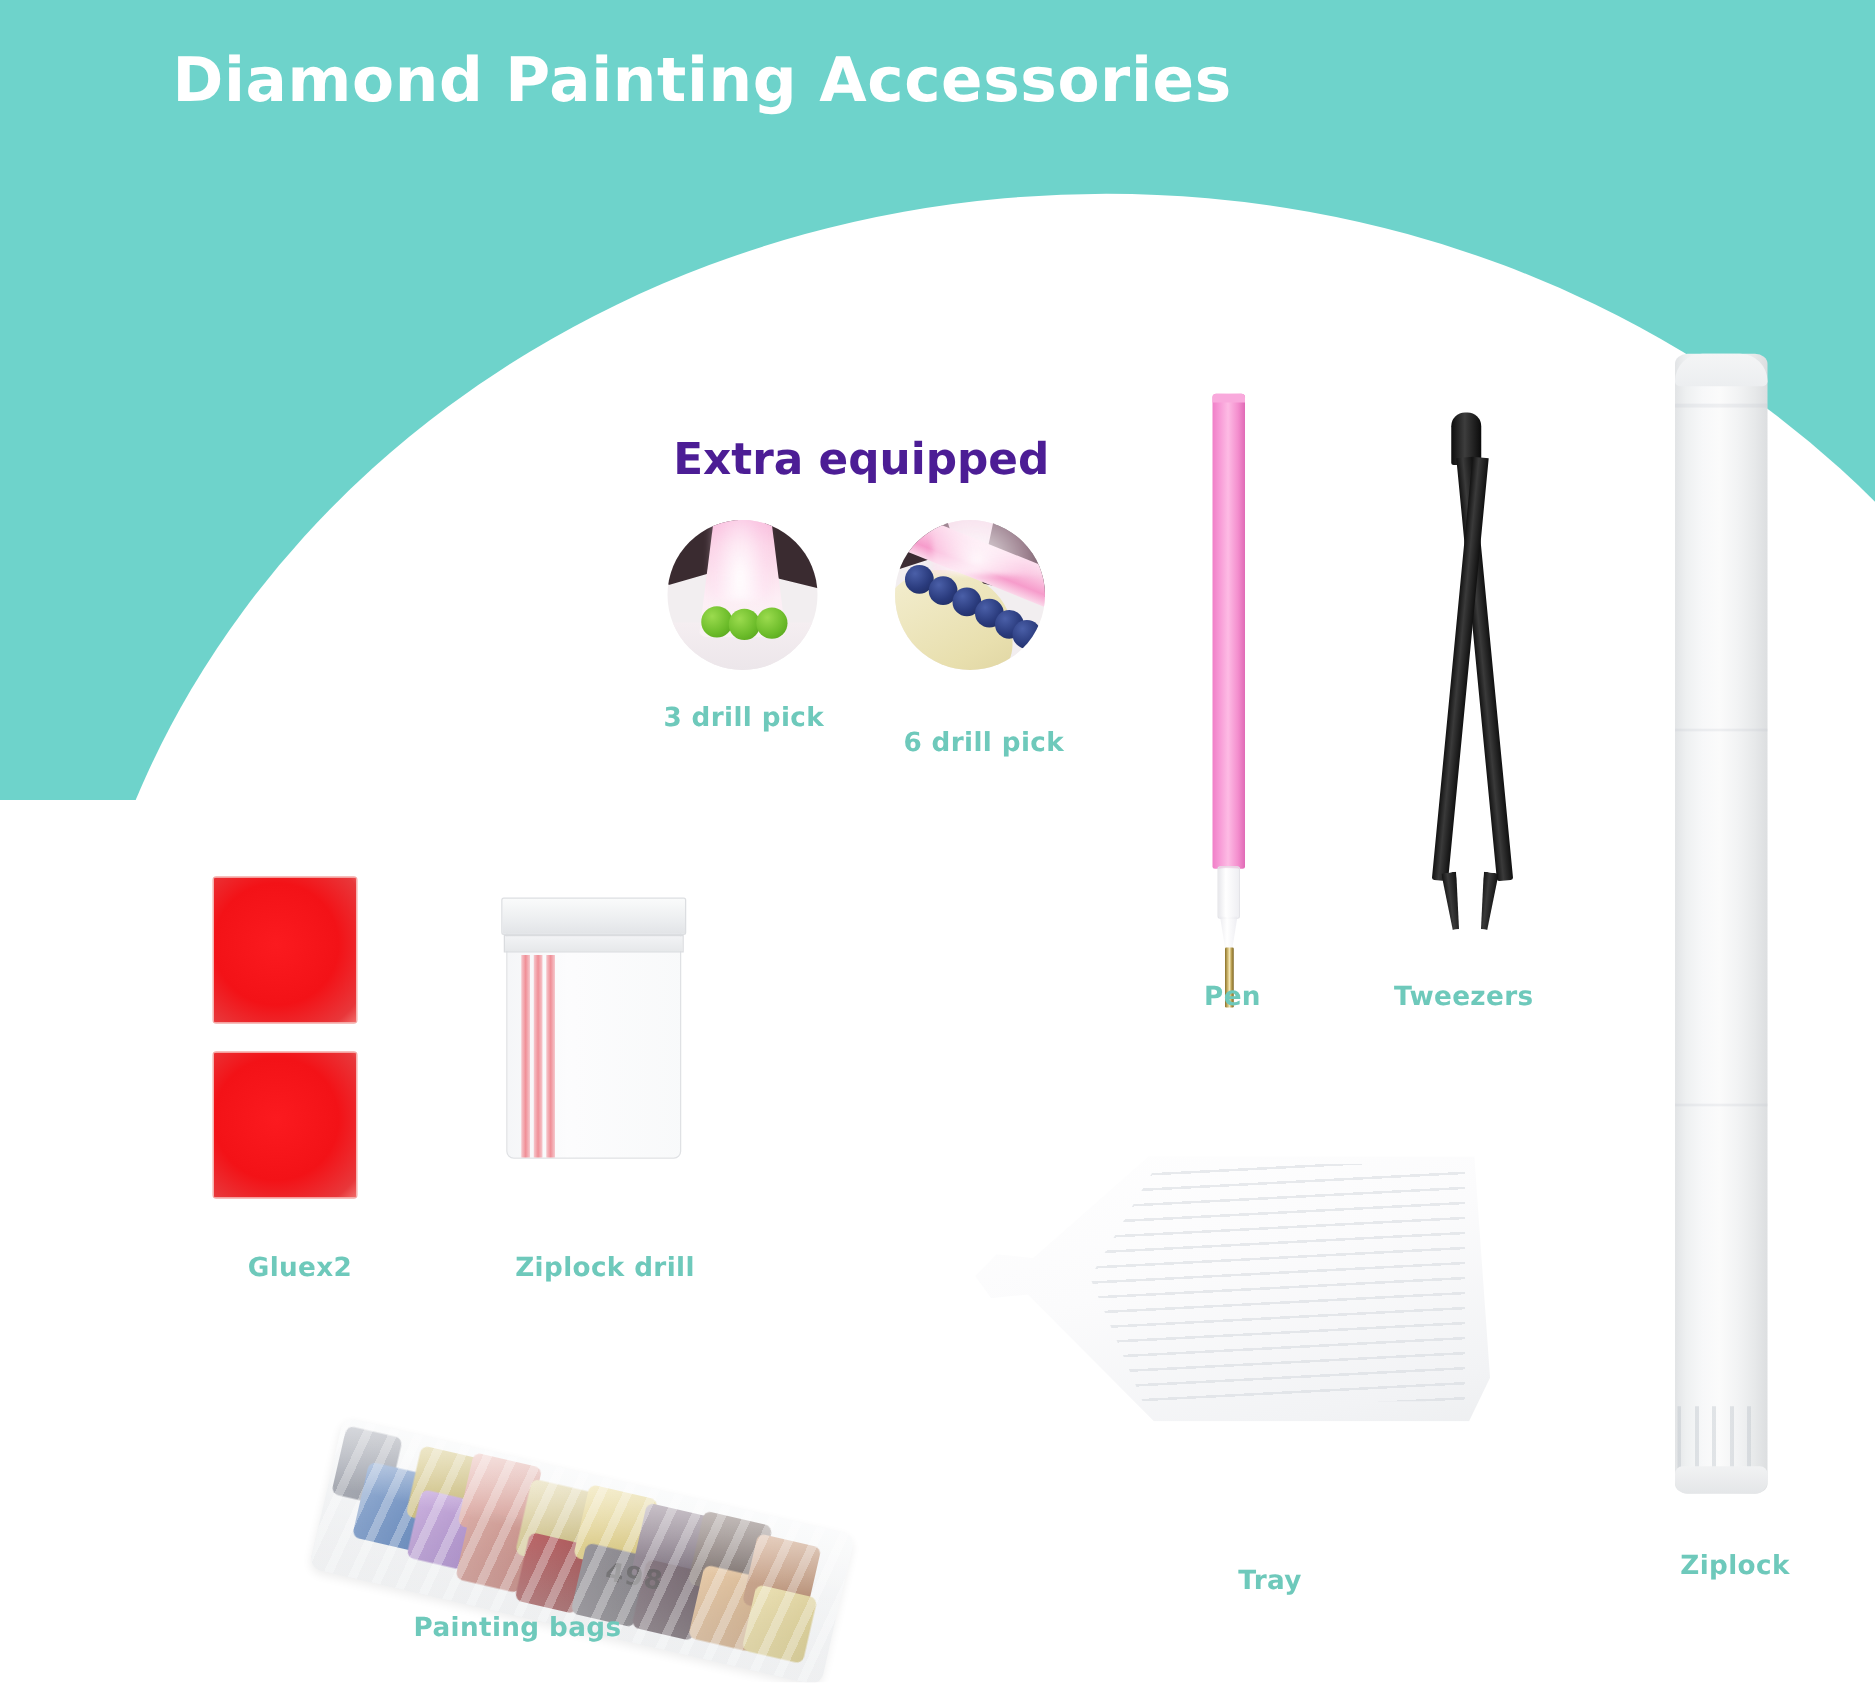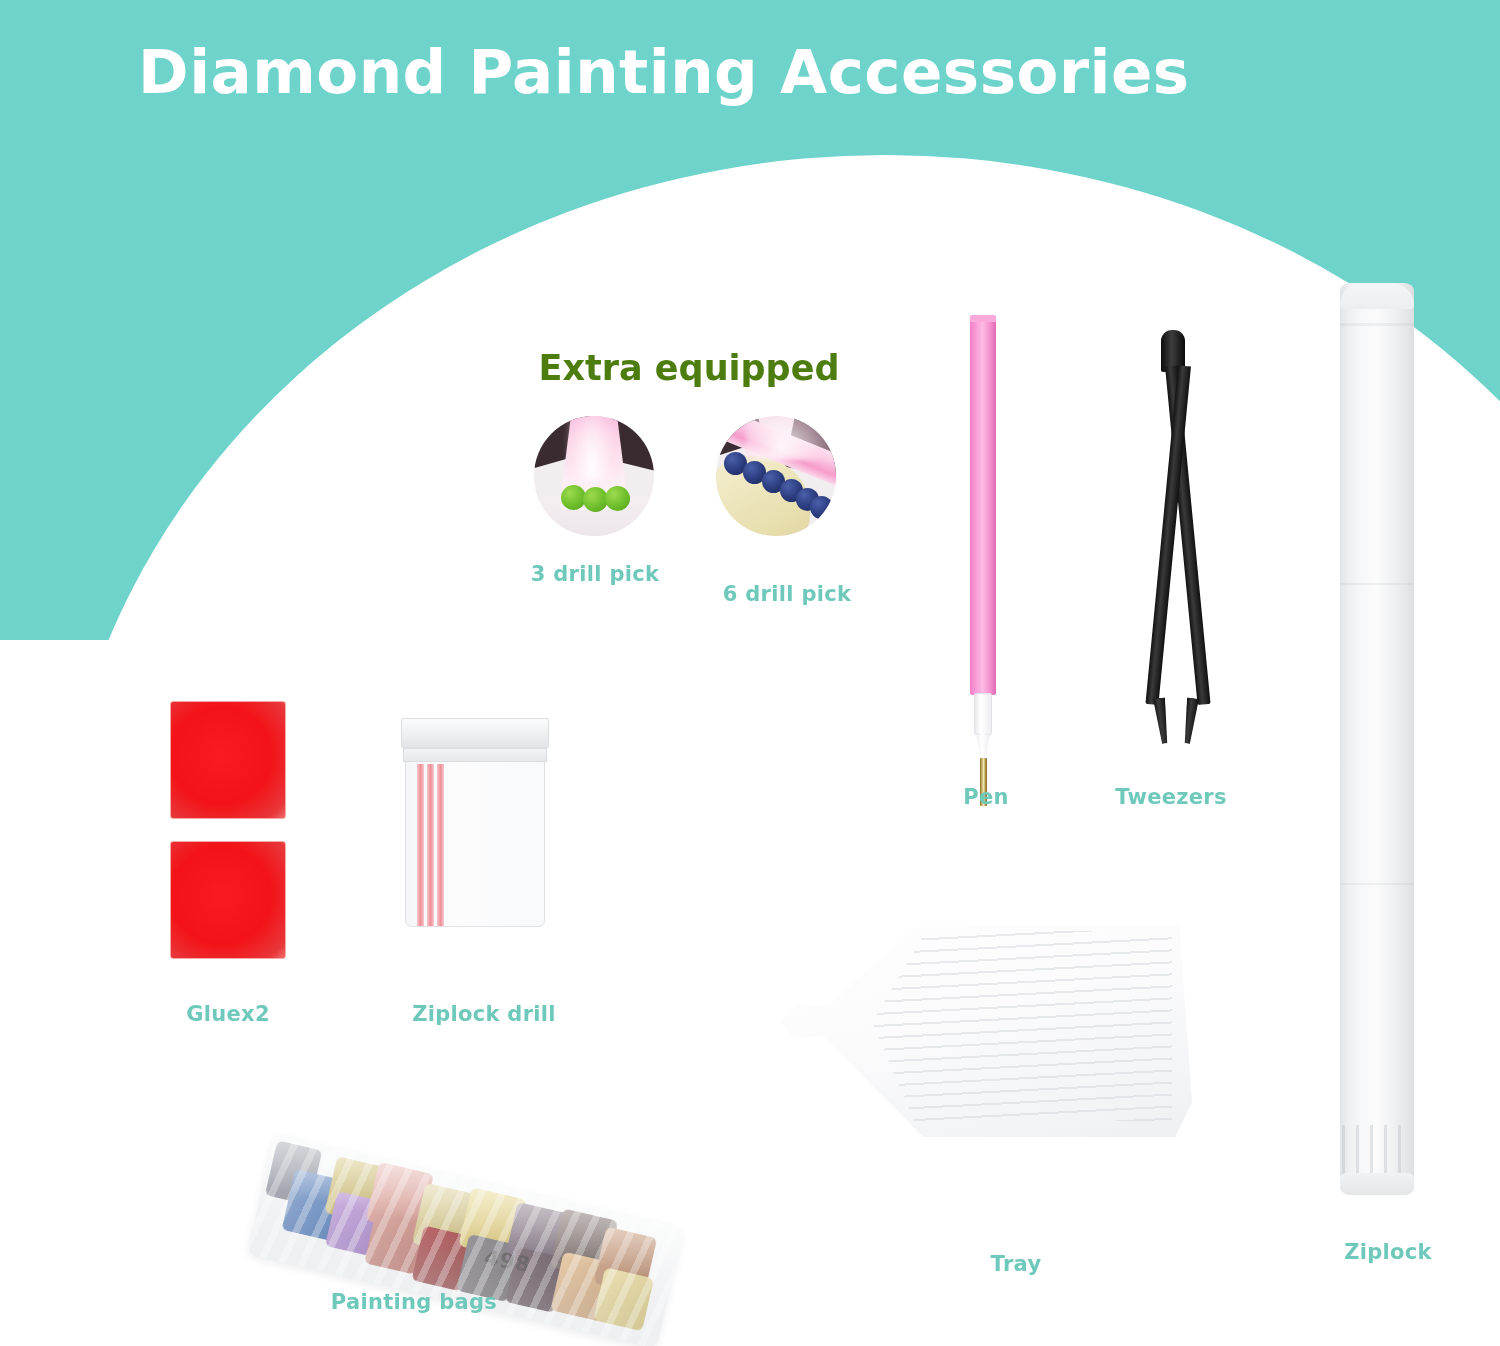--- a/index.html
+++ b/index.html
@@ -33,21 +33,21 @@
     top: 155px;
     width: 1660px;
     height: 1500px;
     background: #ffffff;
     border-radius: 50%;
   }
   .banner-title {
     position: absolute;
     left: 138px;
     top: 38px;
-    font-size: 61px;
+    font-size: 49px;
     font-weight: bold;
     color: #ffffff;
     letter-spacing: 0.5px;
     white-space: nowrap;
     line-height: 1.1;
   }
 
   
   .label {
     position: absolute;
@@ -63,21 +63,21 @@
   }
 
   
   .extra-title {
     position: absolute;
     left: 689px;
     top: 348px;
     transform: translateX(-50%);
     font-size: 35px;
     font-weight: bold;
-    color: #4d7c0f;
+    color: #4c1d95;
     white-space: nowrap;
     text-align: center;
   }
   .pick-circle {
     position: absolute;
     width: 120px;
     height: 120px;
     border-radius: 50%;
     overflow: hidden;
     background: #f2eef0;
@@ -425,21 +425,21 @@
     <div class="canvas-band" style="top:40px; height:3px;"></div>
     <div class="canvas-band" style="top:300px; height:2px;"></div>
     <div class="canvas-band" style="top:600px; height:2px;"></div>
     <div class="canvas-foldlines"></div>
     <div class="canvas-cap-bottom"></div>
   </div>
   <div class="label center" style="left:1388px; top:1240px;">Ziplock</div>
 
   <div class="glue" style="left:170px; top:701px;"></div>
   <div class="glue" style="left:170px; top:841px;"></div>
-  <div class="label center" style="left:228px; top:1002px;">Gluex2</div>
+  <div class="label center" style="left:240px; top:1002px;">Gluex2</div>
 
   <div class="zip-wrap">
     <div class="zip-body"></div>
     <div class="zip-top"></div>
     <div class="zip-seal"></div>
     <div class="zip-stripe" style="left:22px;"></div>
     <div class="zip-stripe" style="left:32px;"></div>
     <div class="zip-stripe" style="left:42px;"></div>
   </div>
   <div class="label center" style="left:484px; top:1002px;">Ziplock drill</div>

